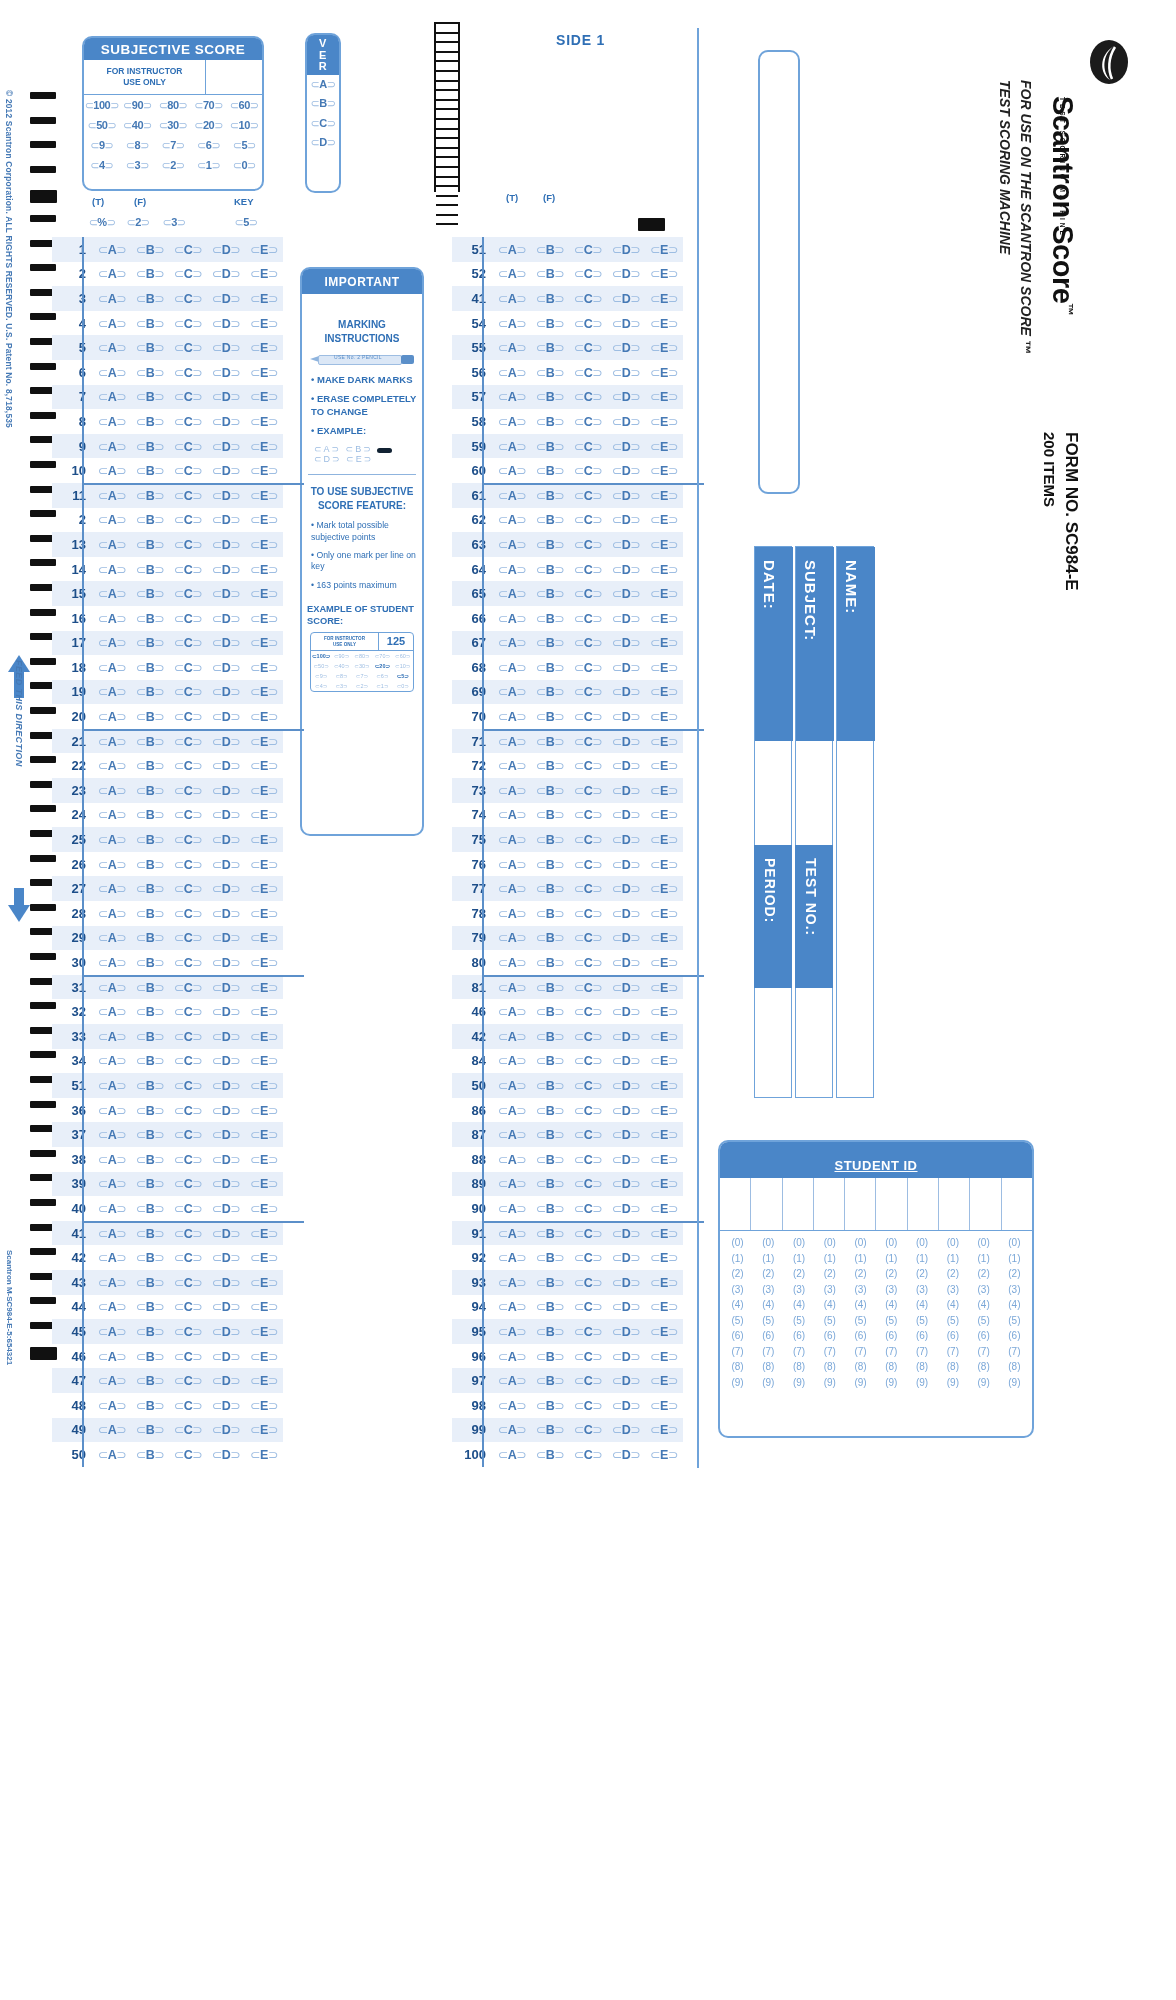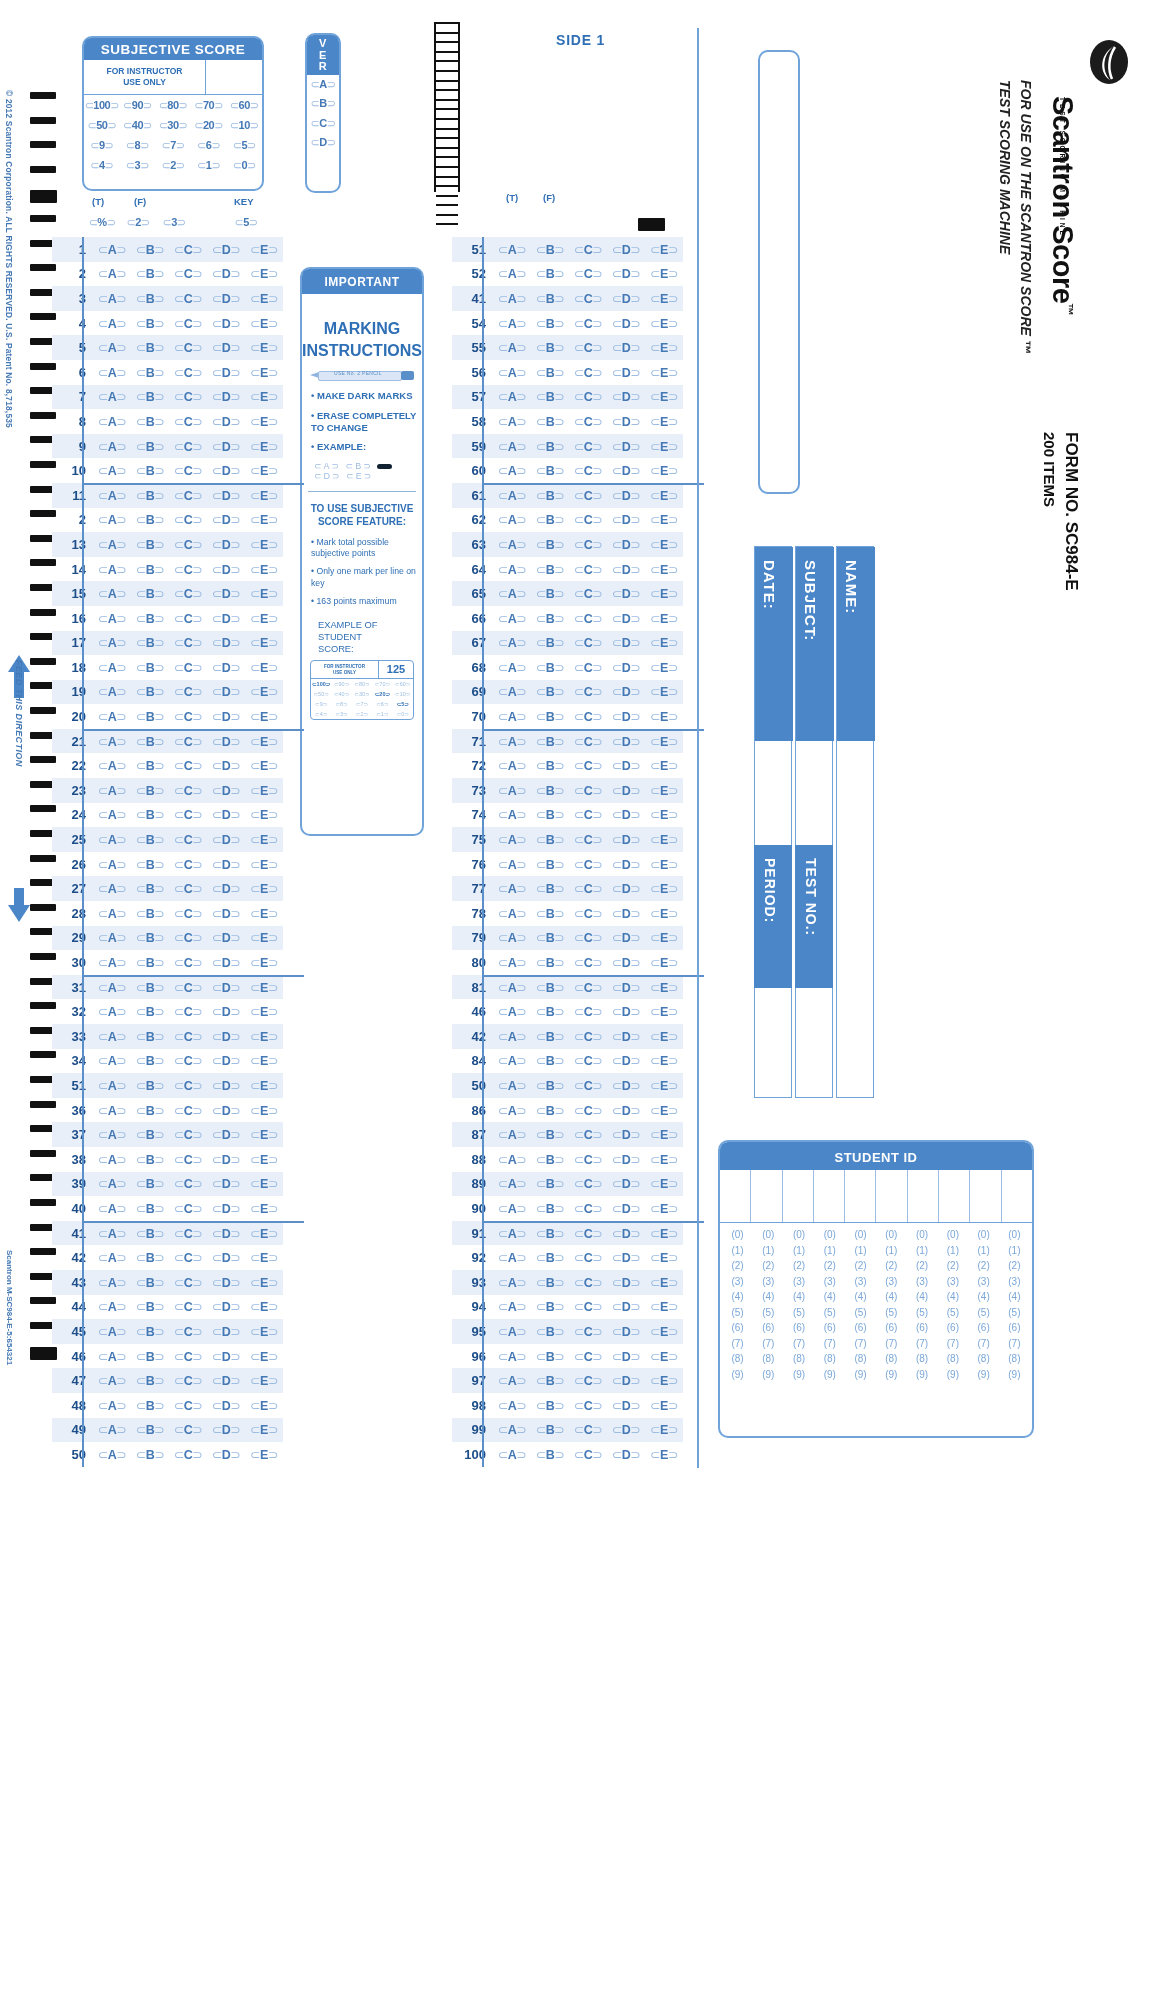--- a/index.html
+++ b/index.html
@@ -46,33 +46,33 @@
   #verbox .vrow{text-align:center;font-size:11px;padding:3.2px 0;}
 
   
   #ladder{left:434px;top:22px;width:26px;height:170px;}
   #ladder i{display:block;height:7.6px;border-bottom:2px solid #111;}
   #ladder{border-left:2px solid #111;border-right:2px solid #111;border-top:2px solid #111;box-sizing:border-box;}
 
   
   #important{left:300px;top:267px;width:124px;height:569px;}
   #important .hdrbar{font-size:12px;padding:6px 0 5px;border-radius:7px 7px 0 0;}
-  .mi-title{font-size:16px;color:#2f6fb5;font-weight:bold;text-align:center;line-height:1.35;margin-top:24px;}
+  .mi-title{font-size:10px;color:#2f6fb5;font-weight:bold;text-align:center;line-height:1.35;margin-top:24px;}
   .pencil{margin:9px auto 10px;width:104px;height:10px;position:relative;}
   .pencil .body{position:absolute;left:8px;top:1px;width:82px;height:8px;background:#dbe7f6;border:1px solid #9dbde2;border-radius:2px;}
   .pencil .tip{position:absolute;left:0;top:1.5px;width:0;height:0;border-top:3.5px solid transparent;border-bottom:3.5px solid transparent;border-right:9px solid #8fb4de;}
   .pencil .eraser{position:absolute;right:0;top:0.5px;width:13px;height:9px;background:#5b8fc9;border-radius:2px;}
   .pencil .lbl{position:absolute;left:24px;top:0px;font-size:5px;color:#5b8fc9;letter-spacing:.3px;}
   .mi-li{font-size:9.5px;color:#2f6fb5;font-weight:bold;margin:0 0 7px 9px;line-height:1.3;}
   .ex-bubbles{margin-left:12px;font-size:9px;color:#9dbde2;letter-spacing:2px;}
   .ex-bubbles .fill{display:inline-block;width:15px;height:5px;background:#123;border-radius:3px;vertical-align:middle;}
   .sep{border-top:1.5px solid #8fb4de;margin:10px 6px 10px;}
   .sub-title{font-size:10px;color:#2f6fb5;font-weight:bold;text-align:center;line-height:1.35;margin-bottom:8px;}
   .sub-li{font-size:8.7px;color:#2f6fb5;margin:0 0 7px 9px;line-height:1.3;}
-  .ex-title{font-size:9.3px;color:#2f6fb5;font-weight:normal;margin:12px 0 5px 16px;line-height:1.3;}
+  .ex-title{font-size:9.3px;color:#2f6fb5;font-weight:bold;margin:12px 0 5px 5px;line-height:1.3;}
   .minicard{margin:0 8px;border:1.2px solid #6fa3da;border-radius:4px;overflow:hidden;}
   .minicard .top{display:flex;border-bottom:1.2px solid #6fa3da;height:17px;}
   .minicard .top .l{flex:1;font-size:4.6px;color:#2f6fb5;font-weight:bold;text-align:center;line-height:1.3;padding-top:3px;border-right:1.2px solid #6fa3da;}
   .minicard .top .r{width:34px;font-size:11px;color:#2f6fb5;font-weight:bold;text-align:center;line-height:17px;}
   .minirow{display:grid;grid-template-columns:repeat(5,1fr);}
   .minirow span{font-size:5.5px;text-align:center;color:#9dbde2;padding:2px 0;}
   .minirow span.on{color:#2f6fb5;font-weight:bold;}
 
   
   #side1{left:556px;top:32px;font-size:14px;color:#2f6fb5;font-weight:bold;letter-spacing:.8px;}
@@ -83,21 +83,21 @@
   
   #logo{left:1088px;top:38px;width:42px;height:48px;}
   .brandtxt{color:#111;font-weight:bold;}
 
   
   #slot{left:758px;top:50px;width:42px;height:444px;}
   #nsd{left:754px;top:546px;width:120px;height:552px;}
   #nsd .col{position:absolute;top:0;width:38px;height:552px;border:1.5px solid #6fa3da;box-sizing:border-box;background:#fff;}
   #nsd .cap{position:absolute;left:0;width:38px;background:#4a86c8;}
   #stuid{left:718px;top:1140px;width:316px;height:298px;}
-  #stuid .hdrbar{font-size:13px;padding:8px 0 5px;border-radius:8px 8px 0 0;}
+  #stuid .hdrbar{font-size:13px;padding:16px 0 5px;border-radius:8px 8px 0 0;text-decoration:underline;}
   .idwrite{display:flex;height:52px;border-bottom:1.5px solid #6fa3da;}
   .idwrite div{flex:1;border-right:1px solid #9dbde2;}
   .idwrite div:last-child{border-right:none;}
   .idgrid{padding:4px 3px;}
   .idrow{display:flex;justify-content:space-between;}
   .idrow span{font-size:10px;color:#7aa7d8;width:29px;text-align:center;line-height:1.55;}
 
   
   #copy{left:14px;top:90px;font-size:8.4px;color:#4579b5;font-weight:bold;letter-spacing:.2px;}
   #feed{left:24px;top:660px;font-size:9px;color:#4579b5;font-weight:bold;font-style:italic;letter-spacing:.4px;}

